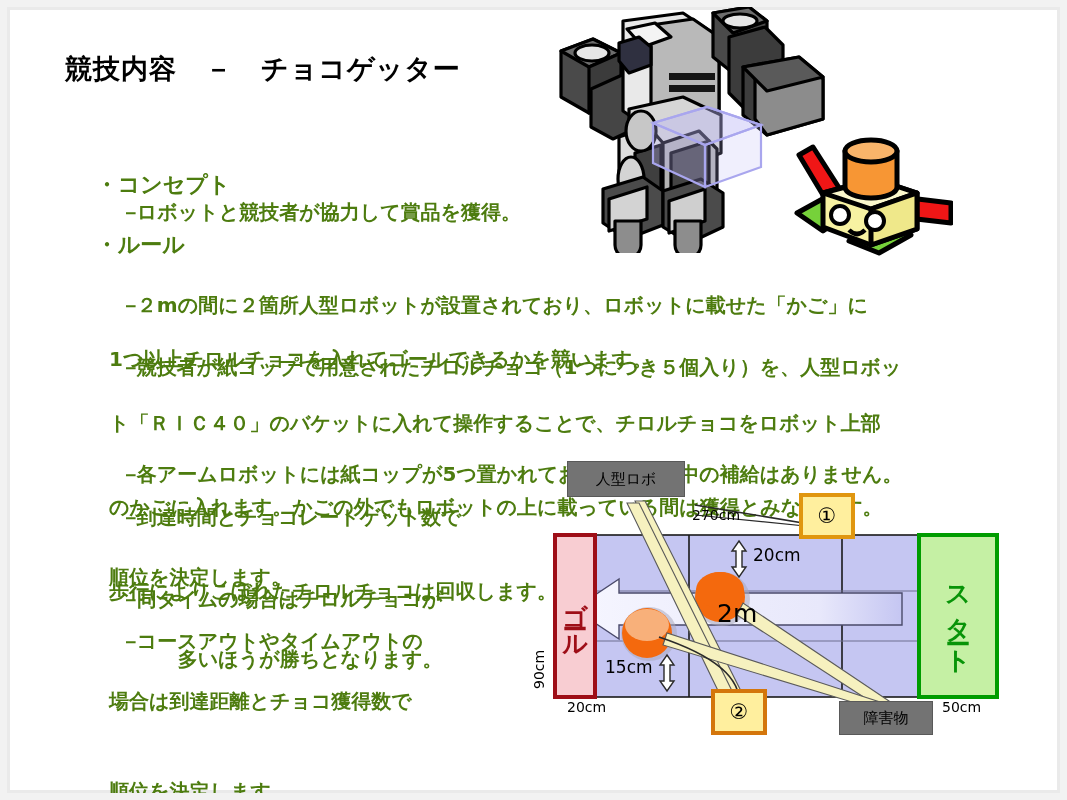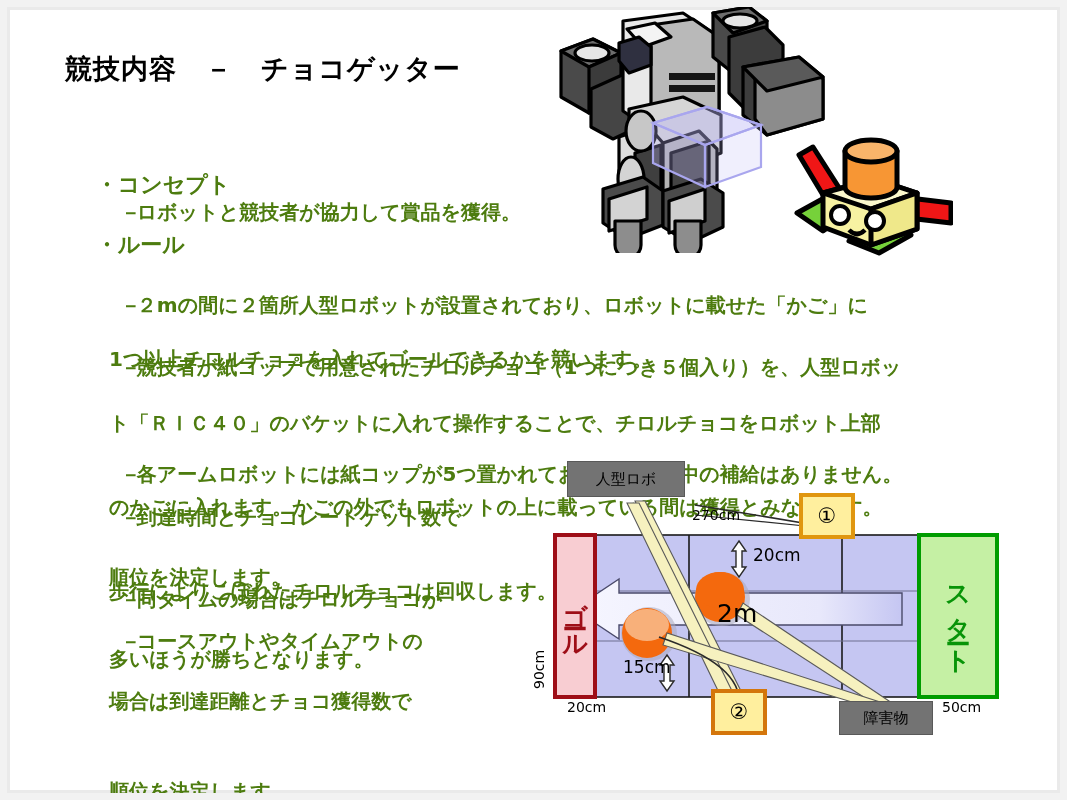--- a/index.html
+++ b/index.html
@@ -111,21 +111,21 @@
     <span class="dash">－</span><span>各アームロボットには紙コップが5つ置かれており、競技途中の補給はありません。</span>
   </div>
 
   <div class="blk lvl2" style="left:86px;top:465px;line-height:30px;">
     <span><span class="dash">－</span><span>到達時間とチョコレートゲット数で</span></span>
     <span class="cont" style="padding-left:16px;">順位を決定します。</span>
   </div>
 
   <div class="blk lvl2" style="left:86px;top:547px;line-height:30px;">
     <span><span class="dash">－</span><span>同タイムの場合はチロルチョコが</span></span>
-    <span class="cont" style="padding-left:16px;">多いほうが勝ちとなります。</span>
+    <span class="cont" style="padding-left:16px;text-align:right;">多いほうが勝ちとなります。</span>
   </div>
 
   <div class="blk lvl2" style="left:86px;top:589px;line-height:30px;">
     <span><span class="dash">－</span><span>コースアウトやタイムアウトの</span></span>
     <span class="cont" style="padding-left:16px;">場合は到達距離とチョコ獲得数で</span>
     <span class="cont" style="padding-left:16px;">順位を決定します。</span>
   </div>
 
   <svg id="robot" viewBox="0 0 300 250">
     <g stroke="#000" stroke-width="3.2" stroke-linejoin="round">
@@ -271,21 +271,21 @@
     <div class="numbox" style="left:184px;top:232px;width:56px;height:46px;">
       <span>②</span>
     </div>
 
     <div class="dim" style="left:165px;top:50px;">270cm</div>
 
     <div class="dim rot" style="left:4px;top:82px;height:150px;">90cm</div>
 
     <div class="dim small" style="left:226px;top:88px;">20cm</div>
 
-    <div class="dim small" style="left:96px;top:200px;">15cm</div>
+    <div class="dim small" style="left:78px;top:200px;">15cm</div>
 
     <div class="dim" style="left:40px;top:242px;">20cm</div>
 
     <div class="dim" style="left:415px;top:242px;">50cm</div>
 
     <div class="dim" style="left:190px;top:142px;font-size:25px;">2m</div>
 
   </div>
 </div>
 

